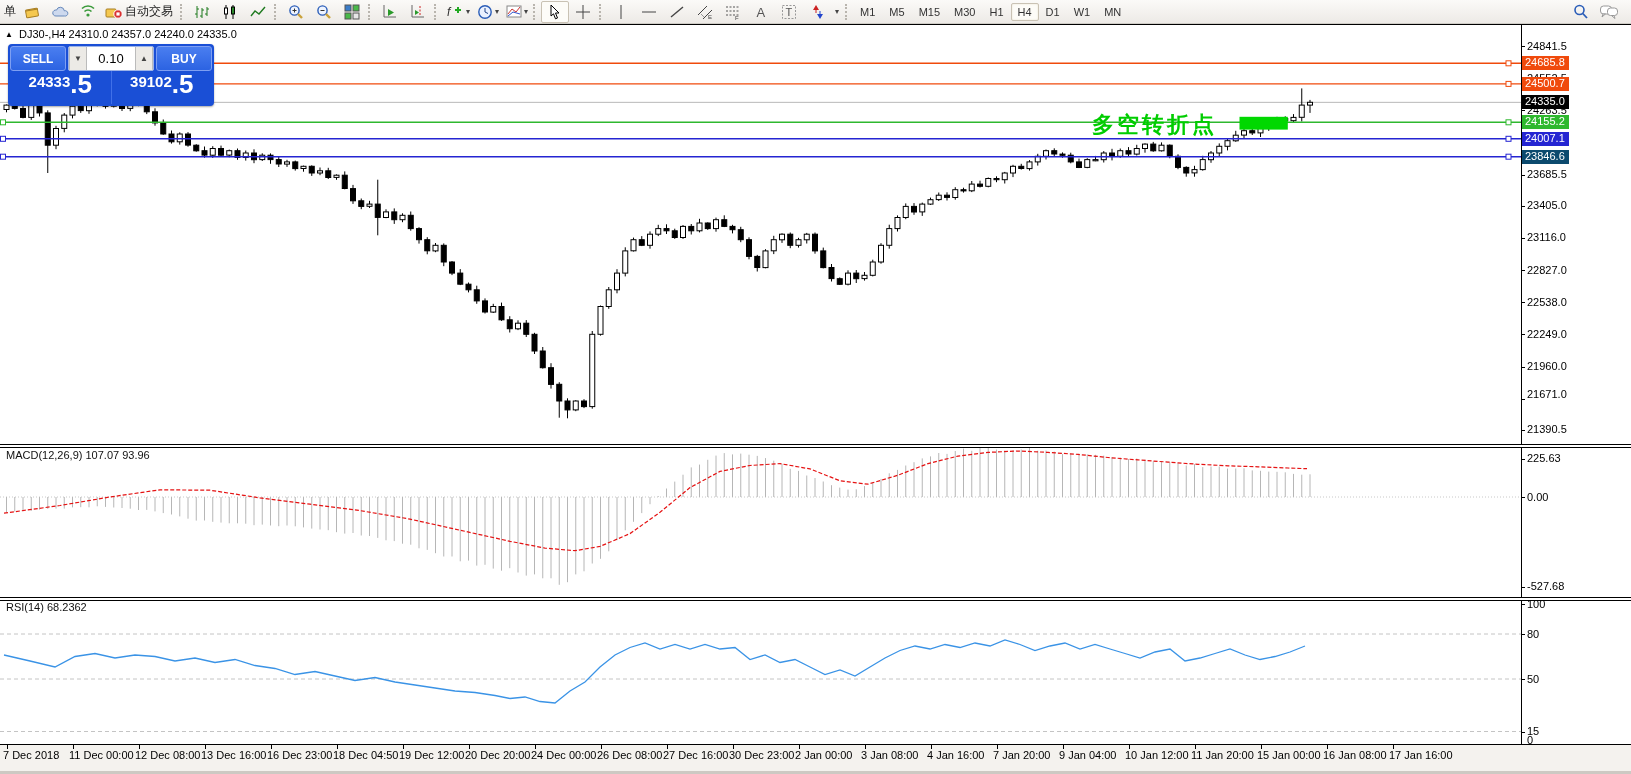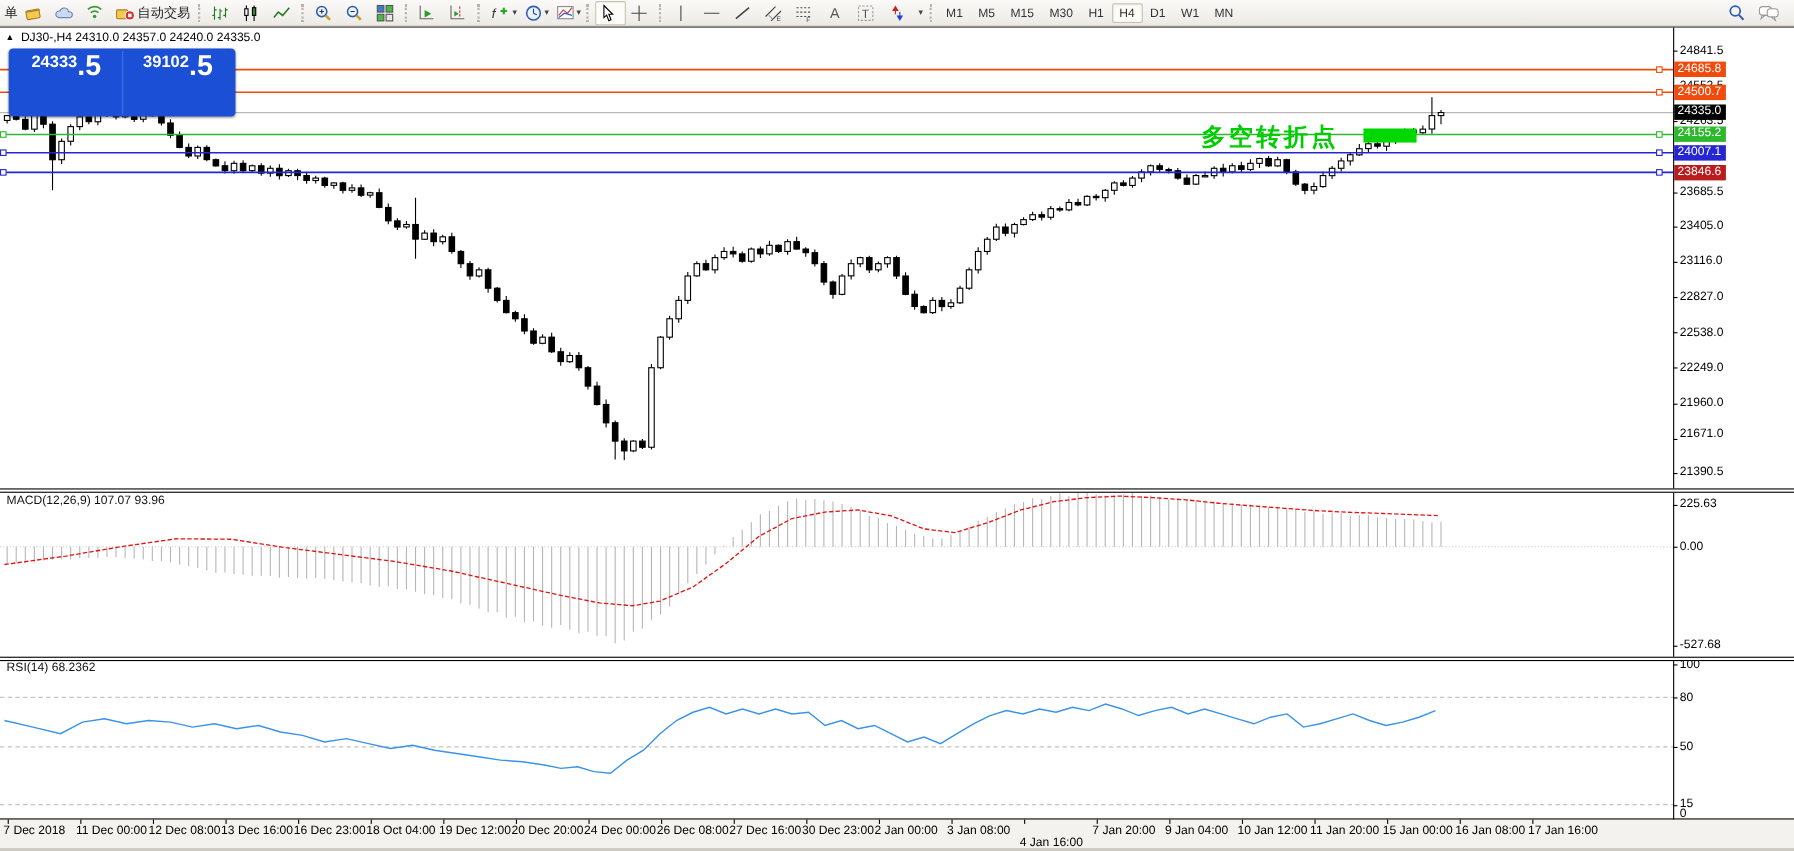--- a/index.html
+++ b/index.html
@@ -2,21 +2,21 @@
 <html><head>
 <meta charset="utf-8">
 <style>
   html,body{margin:0;padding:0;background:#e8e6e2;}
   #root{position:relative;width:1631px;height:774px;background:#fff;overflow:hidden;
         font-family:"Liberation Sans",sans-serif;-webkit-font-smoothing:antialiased;}
   
   #toolbar{position:absolute;left:0;top:0;width:1631px;height:24px;
            background:linear-gradient(#fbfaf8,#edeae6);border-bottom:1px solid #cfccc6;
            display:flex;align-items:center;padding:0 2px;box-sizing:border-box;z-index:30;}
-  .tbtn{height:20px;min-width:22px;display:flex;align-items:center;justify-content:flex-start;
+  .tbtn{height:20px;min-width:22px;display:flex;align-items:center;justify-content:center;
         border:1px solid transparent;border-radius:2px;padding:0 2px;cursor:default;}
   .tbtn svg{display:block;}
   .tlabel{font-size:12px;color:#222;padding:0 2px;}
   .grip{width:2px;height:16px;border-left:2px dotted #b9b5ae;margin:0 4px 0 2px;}
   .tf{font-size:11px;color:#333;padding:2px 6px;border:1px solid transparent;border-radius:2px;}
   .tf.active{background:#fdfcf8;border:1px solid #c9c2b4;box-shadow:inset 0 0 2px #e8dfcf;}
   .spacer{flex:1;}
   .dd{font-size:8px;color:#444;margin-left:1px;}
   
   .frame-line{position:absolute;left:0;width:1631px;height:1px;background:#000;z-index:8;}
@@ -603,20 +603,29 @@
       <rect x="0.5" y="112.3" width="5" height="5" fill="#fff" stroke="#2525d2"></rect>
       <line x1="0" x2="1521" y1="132.7" y2="132.7" stroke="#2525d2" stroke-width="1.4"></line>
       <rect x="1506" y="130.2" width="5" height="5" fill="#fff" stroke="#2525d2"></rect>
       <rect x="0.5" y="130.2" width="5" height="5" fill="#fff" stroke="#2525d2"></rect>
       <rect x="1239.5" y="92.8" width="48.3" height="12.8" fill="#00d800"></rect>
     </svg>
 
   <div id="annotation" style="color: rgb(0, 205, 0);">多空转折点</div>
 
   <div id="trade-panel">
+    <div id="tp-row1">
+      <div class="tp-btn">SELL</div>
+      <div id="tp-vol">
+        <div class="tp-step">▼</div>
+        <div id="tp-vol-val">0.10</div>
+        <div class="tp-step">▲</div>
+      </div>
+      <div class="tp-btn">BUY</div>
+    </div>
     <div id="tp-row2">
       <div class="tp-price" style="border-right:1px solid #4070e8;">
         <span class="main">24333</span>
         <span class="big">.5</span>
       </div>
       <div class="tp-price">
         <span class="main">39102</span>
         <span class="big">.5</span>
       </div>
     </div>
@@ -816,39 +825,39 @@
       <div class="time-label" style="left: 3px;">7 Dec 2018</div>
       <div class="time-tick" style="left: 73px;"></div>
       <div class="time-label" style="left: 69px;">11 Dec 00:00</div>
       <div class="time-tick" style="left: 139px;"></div>
       <div class="time-label" style="left: 135px;">12 Dec 08:00</div>
       <div class="time-tick" style="left: 205px;"></div>
       <div class="time-label" style="left: 201px;">13 Dec 16:00</div>
       <div class="time-tick" style="left: 271px;"></div>
       <div class="time-label" style="left: 267px;">16 Dec 23:00</div>
       <div class="time-tick" style="left: 337px;"></div>
-      <div class="time-label" style="left: 333px;">18 Oct 04:00</div>
+      <div class="time-label" style="left: 333px;">18 Dec 04:50</div>
       <div class="time-tick" style="left: 403px;"></div>
       <div class="time-label" style="left: 399px;">19 Dec 12:00</div>
       <div class="time-tick" style="left: 469px;"></div>
       <div class="time-label" style="left: 465px;">20 Dec 20:00</div>
       <div class="time-tick" style="left: 535px;"></div>
       <div class="time-label" style="left: 531px;">24 Dec 00:00</div>
       <div class="time-tick" style="left: 601px;"></div>
       <div class="time-label" style="left: 597px;">26 Dec 08:00</div>
       <div class="time-tick" style="left: 667px;"></div>
       <div class="time-label" style="left: 663px;">27 Dec 16:00</div>
       <div class="time-tick" style="left: 733px;"></div>
       <div class="time-label" style="left: 729px;">30 Dec 23:00</div>
       <div class="time-tick" style="left: 799px;"></div>
       <div class="time-label" style="left: 795px;">2 Jan 00:00</div>
       <div class="time-tick" style="left: 865px;"></div>
       <div class="time-label" style="left: 861px;">3 Jan 08:00</div>
       <div class="time-tick" style="left: 931px;"></div>
-      <div class="time-label" style="left: 927px; margin-top: 11px;">4 Jan 16:00</div>
+      <div class="time-label" style="left: 927px;">4 Jan 16:00</div>
       <div class="time-tick" style="left: 997px;"></div>
       <div class="time-label" style="left: 993px;">7 Jan 20:00</div>
       <div class="time-tick" style="left: 1063px;"></div>
       <div class="time-label" style="left: 1059px;">9 Jan 04:00</div>
       <div class="time-tick" style="left: 1129px;"></div>
       <div class="time-label" style="left: 1125px;">10 Jan 12:00</div>
       <div class="time-tick" style="left: 1195px;"></div>
       <div class="time-label" style="left: 1191px;">11 Jan 20:00</div>
       <div class="time-tick" style="left: 1261px;"></div>
       <div class="time-label" style="left: 1257px;">15 Jan 00:00</div>
@@ -882,21 +891,21 @@
     <div class="tick-dash" style="top: 367px;"></div>
     <div class="tick-label" style="top: 360px;">21960.0</div>
     <div class="tick-dash" style="top: 399px;"></div>
     <div class="tick-label" style="top: 388px;">21671.0</div>
     <div class="tick-dash" style="top: 430px;"></div>
     <div class="tick-label" style="top: 423px;">21390.5</div>
     <div class="price-tag" style="top: 56px; background: rgb(240, 74, 12);">24685.8</div>
     <div class="price-tag" style="top: 77px; background: rgb(240, 74, 12);">24500.7</div>
     <div class="price-tag" style="top: 115px; background: rgb(46, 184, 46);">24155.2</div>
     <div class="price-tag" style="top: 132px; background: rgb(37, 37, 210);">24007.1</div>
-    <div class="price-tag" style="top: 150px; background: #b91c1c;">23846.6</div>
+    <div class="price-tag" style="top: 150px; background: #0c4a6e;">23846.6</div>
     <div class="price-tag" style="top: 95px; background: rgb(0, 0, 0);">24335.0</div>
     <div class="tick-dash" style="top: 459px;"></div>
     <div class="tick-label" style="top: 452px;">225.63</div>
     <div class="tick-dash" style="top: 497px;"></div>
     <div class="tick-label" style="top: 491px;">0.00</div>
     <div class="tick-dash" style="top: 587px;"></div>
     <div class="tick-label" style="top: 580px;">-527.68</div>
     <div class="tick-dash" style="top: 604px;"></div>
     <div class="tick-label" style="top: 598px;">100</div>
     <div class="tick-dash" style="top: 634px;"></div>

